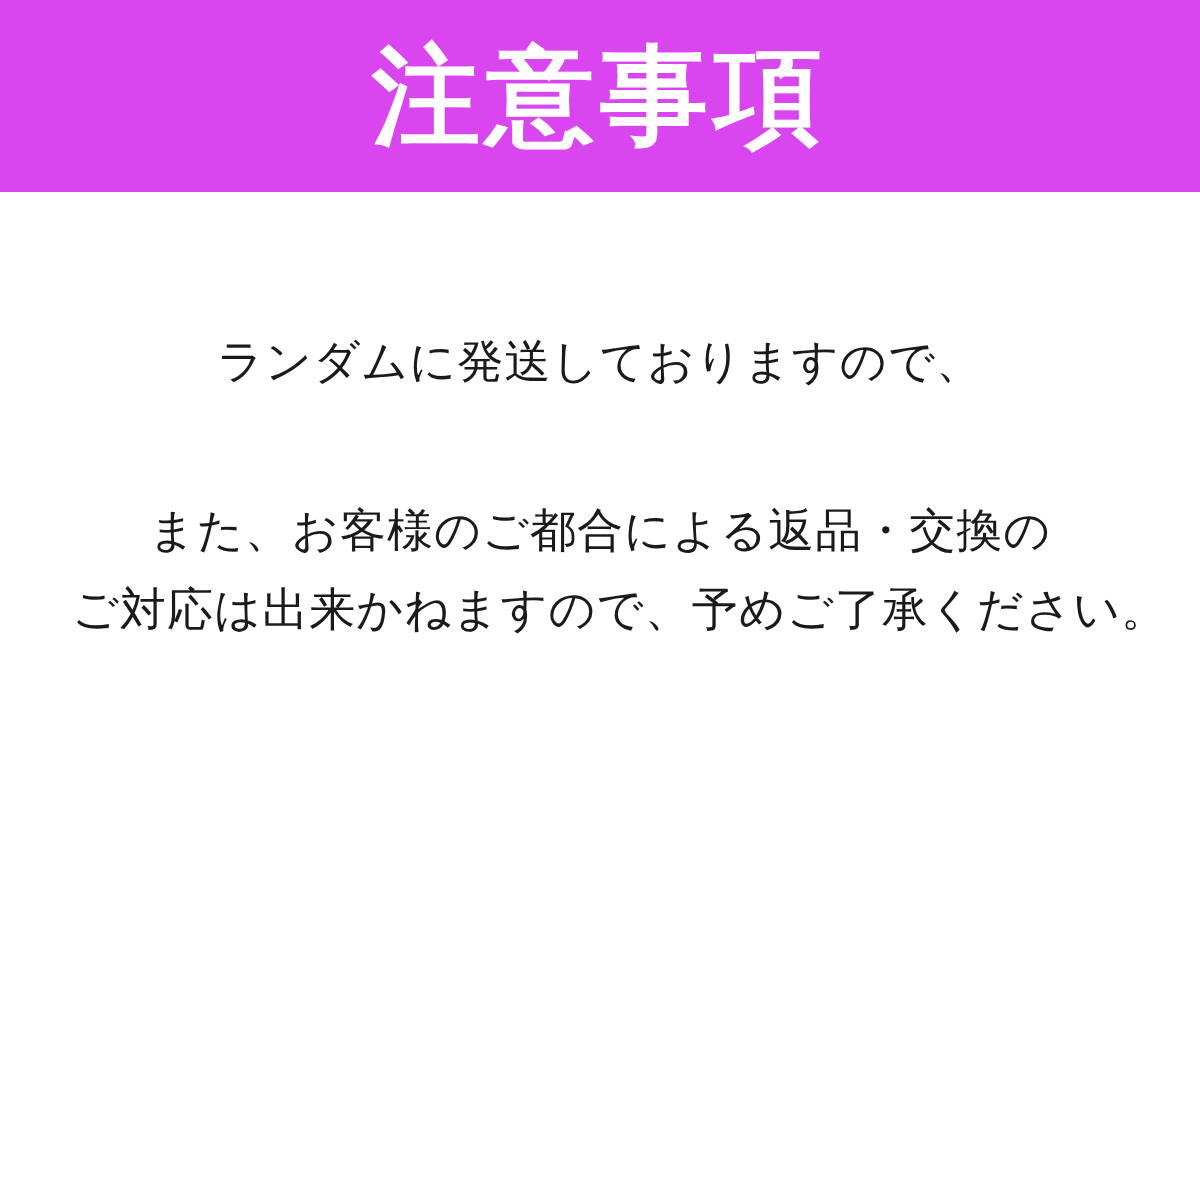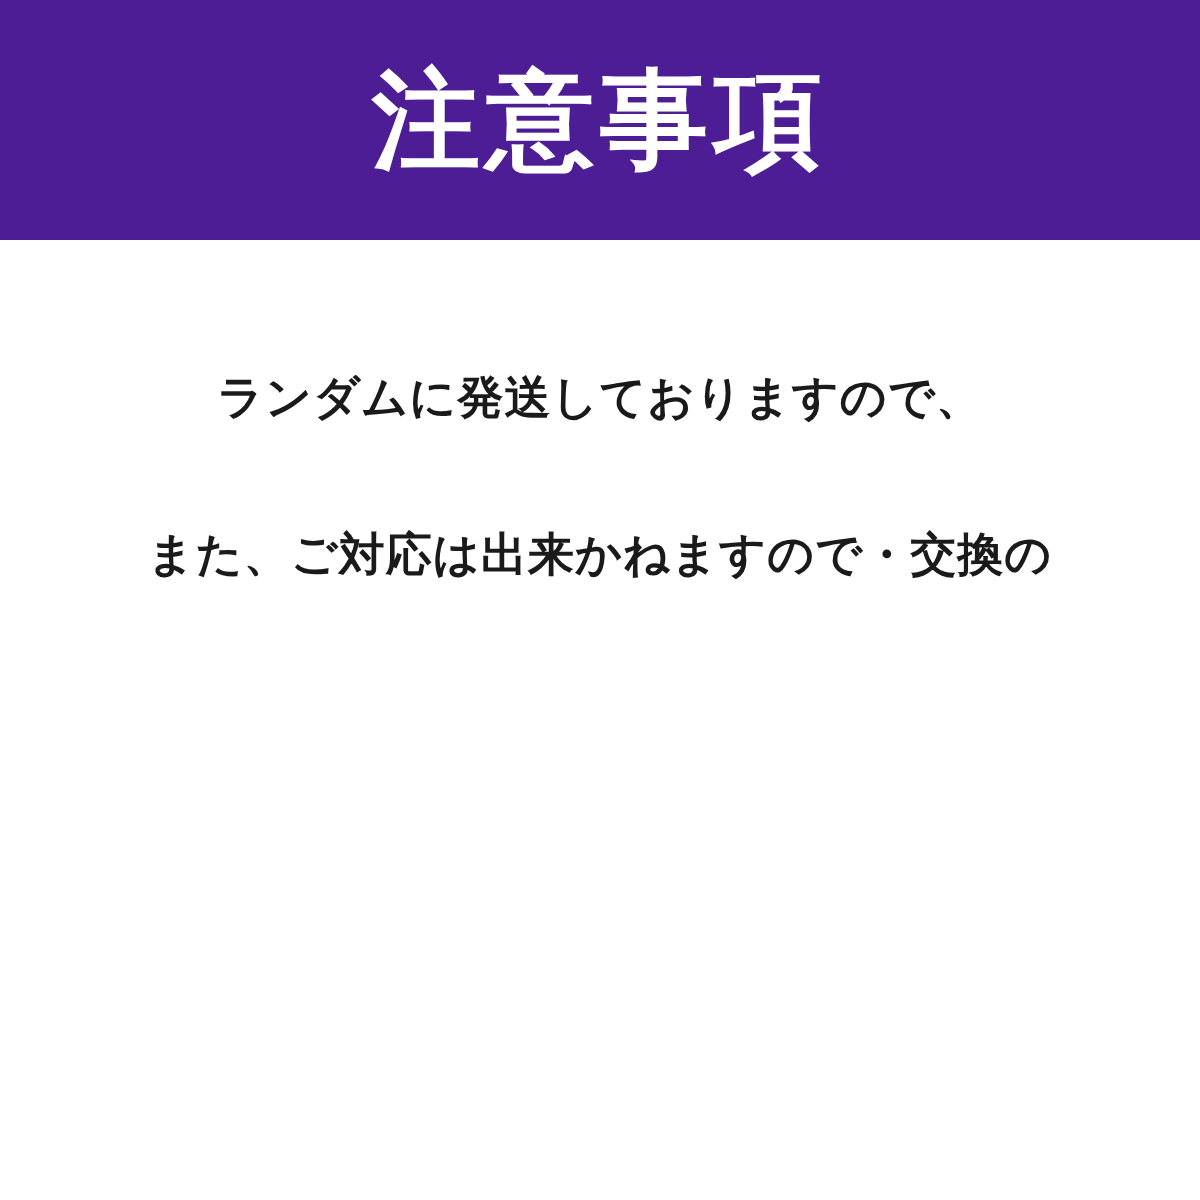--- a/index.html
+++ b/index.html
@@ -16,22 +16,22 @@
   .page {
     position: relative;
     width: 1200px;
     height: 1200px;
     background: #ffffff;
     display: flex;
     flex-direction: column;
   }
   .header-banner {
     width: 100%;
-    height: 240px;
-    background: #4c1d95;
+    height: 192px;
+    background: #d946ef;
     display: flex;
     align-items: center;
     justify-content: center;
     box-sizing: border-box;
   }
   .header-title {
     color: #ffffff;
     font-size: 108px;
     font-weight: 700;
     letter-spacing: 6px;
@@ -47,22 +47,21 @@
     justify-content: flex-start;
     padding: 118px 60px 40px 60px;
     box-sizing: border-box;
   }
   .para {
     text-align: center;
     color: #1a1a1a;
     font-size: 46px;
     line-height: 1.72;
     letter-spacing: 1px;
-    margin: 0;
-    font-weight: bold;
+    margin: 12px;
   }
   .para + .para {
     margin-top: 78px;
   }
   .line {
     display: block;
     white-space: nowrap;
   }
 </style>
 </head>
@@ -75,18 +74,19 @@
   </div>
 
   <div class="body-area">
 
     <p class="para">
       <span class="line">ランダムに発送しておりますので、</span>
     </p>
 
 
     <p class="para">
-      <span class="line">また、ご対応は出来かねますので・交換の</span>
+      <span class="line">また、お客様のご都合による返品・交換の</span>
+      <span class="line">ご対応は出来かねますので、予めご了承ください。</span>
     </p>
 
   </div>
 
 </div>
 
 </body></html>

